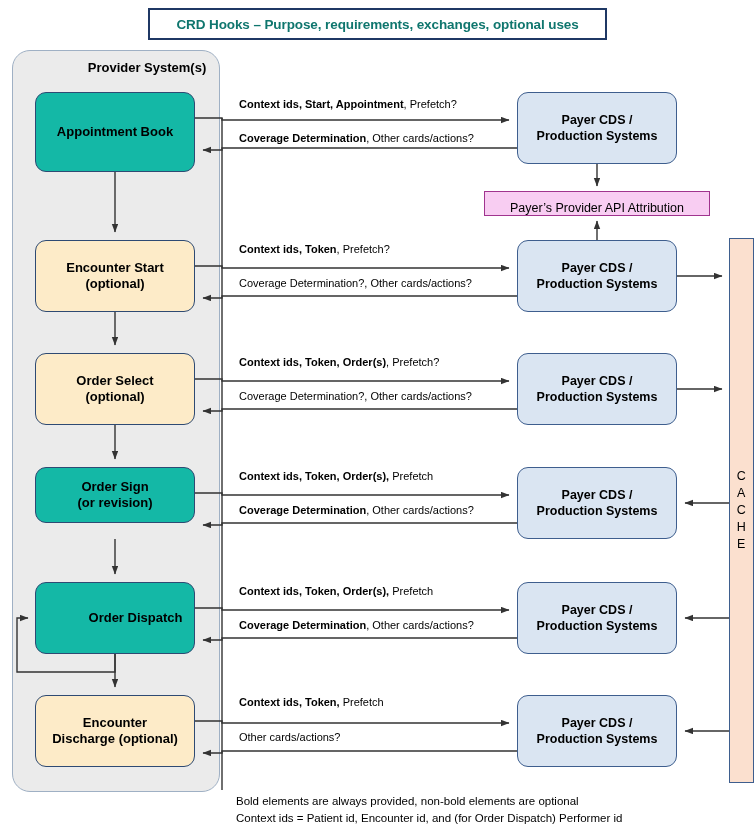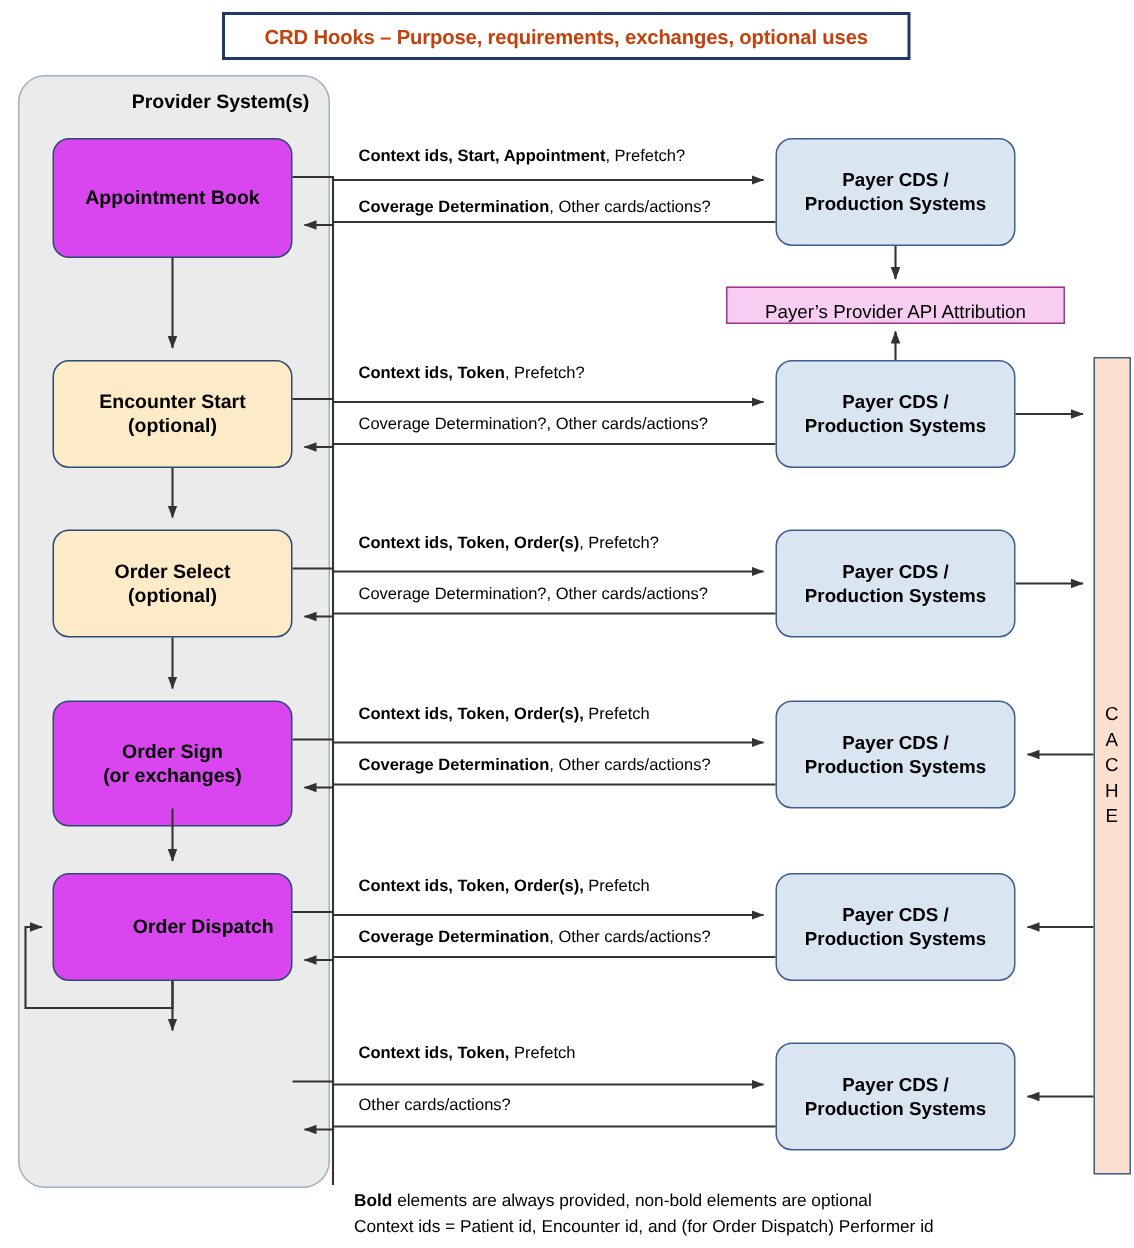--- a/index.html
+++ b/index.html
@@ -11,21 +11,21 @@
     overflow:hidden;
   }
   .canvas{position:absolute;inset:0;}
   svg.wires{position:absolute;left:0;top:0;width:756px;height:832px;pointer-events:none;}
 
   
   .title-box{
     position:absolute;left:148px;top:8px;width:455px;height:28px;
     border:2px solid #1F3864;background:#ffffff;
     display:flex;align-items:center;justify-content:center;
-    font-weight:bold;font-size:13.5px;color:#c2410c;
+    font-weight:bold;font-size:13.5px;color:#0f766e;
     letter-spacing:-0.1px;
   }
 
   
   .provider-box{
     position:absolute;left:12px;top:50px;width:206px;height:740px;
     background:#EBEBEB;border:1px solid #9FB0C4;border-radius:18px;
   }
   .provider-title{
     position:absolute;left:12px;top:60px;width:206px;
@@ -33,21 +33,21 @@
   }
 
   
   .step{
     position:absolute;left:35px;width:160px;
     border:1.4px solid #2E4A73;border-radius:11px;
     display:flex;align-items:center;justify-content:center;
     text-align:center;font-weight:bold;font-size:13px;color:#000;
     line-height:1.25;box-sizing:border-box;
   }
-  .step.green{background:#d946ef;align-items:center;}
+  .step.green{background:#14b8a6;align-items:center;}
   .step.yellow{background:#FDEBC8;}
 
   
   .payer{
     position:absolute;left:517px;width:160px;
     background:#DAE5F2;border:1.4px solid #3E5E8E;border-radius:11px;
     display:flex;align-items:center;justify-content:center;
     text-align:center;font-weight:bold;font-size:12.5px;color:#000;
     line-height:1.3;box-sizing:border-box;
   }
@@ -76,21 +76,21 @@
   .lbl{
     position:absolute;font-size:11px;color:#000;white-space:nowrap;
   }
   .lbl b{font-weight:bold;}
 
   
   .legend{
     position:absolute;left:236px;top:793px;width:500px;
     font-size:11.5px;color:#000;line-height:1.45;
   }
-  .legend b{font-weight:bold;margin-top:16px;}
+  .legend b{font-weight:normal;margin-top:16px;}
 </style>
 </head>
 <body>
 
 <div class="canvas">
 
   <div class="title-box">CRD Hooks – Purpose, requirements, exchanges, optional uses</div>
 
   <div class="provider-box"></div>
   <div class="provider-title">Provider System(s)</div>
@@ -104,30 +104,35 @@
       <span>Encounter Start</span><br><span>(optional)</span>
     </span>
   </div>
 
   <div class="step yellow" style="top:353px;height:72px;">
     <span>
       <span>Order Select</span><br><span>(optional)</span>
     </span>
   </div>
 
-  <div class="step green" style="top:467px;height:84px;">
-    <span>
-      <span>Order Sign</span><br><span>(or exchanges)</span>
+  <div class="step green" style="top:467px;height:56px;">
+    <span>
+      <span>Order Sign</span><br><span>(or revision)</span>
     </span>
   </div>
 
   <div class="step green" style="top:582px;height:72px;padding-left:41px;">
     <span><span>Order Dispatch</span></span>
   </div>
 
+  <div class="step yellow" style="top:695px;height:72px;">
+    <span>
+      <span>Encounter</span><br><span>Discharge (optional)</span>
+    </span>
+  </div>
 
   <div class="payer" style="top:92px;height:72px;">
     <span>
       <span>Payer CDS /</span><br><span>Production Systems</span>
     </span>
   </div>
   <div class="payer" style="top:240px;height:72px;">
     <span>
       <span>Payer CDS /</span><br><span>Production Systems</span>
     </span>

